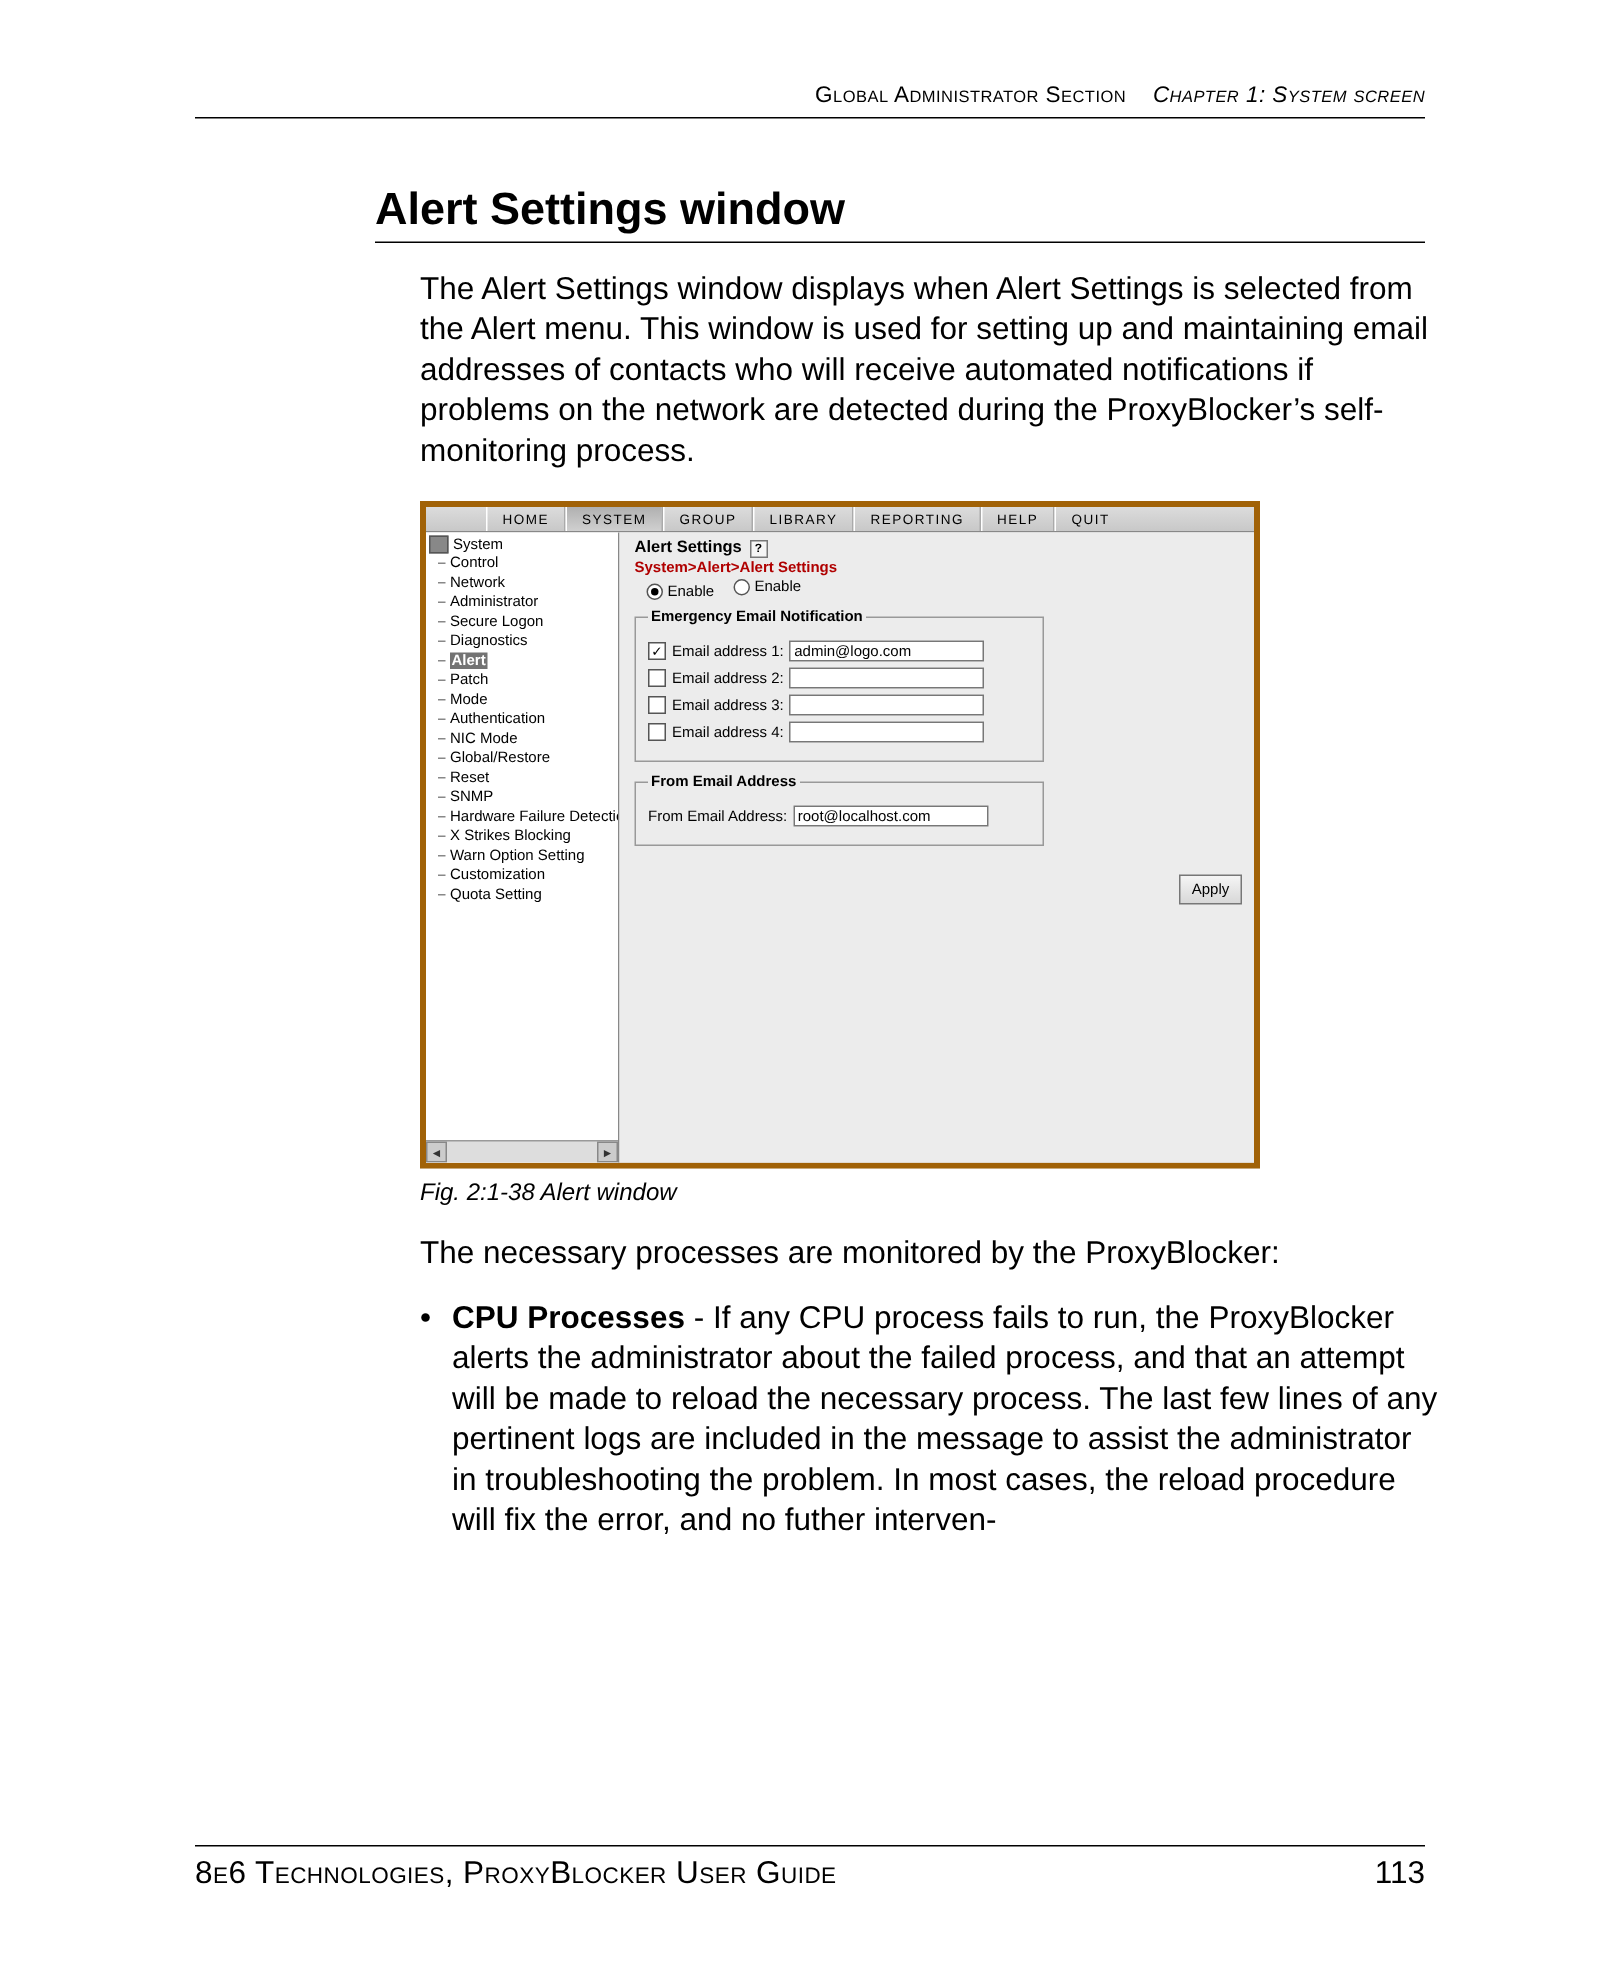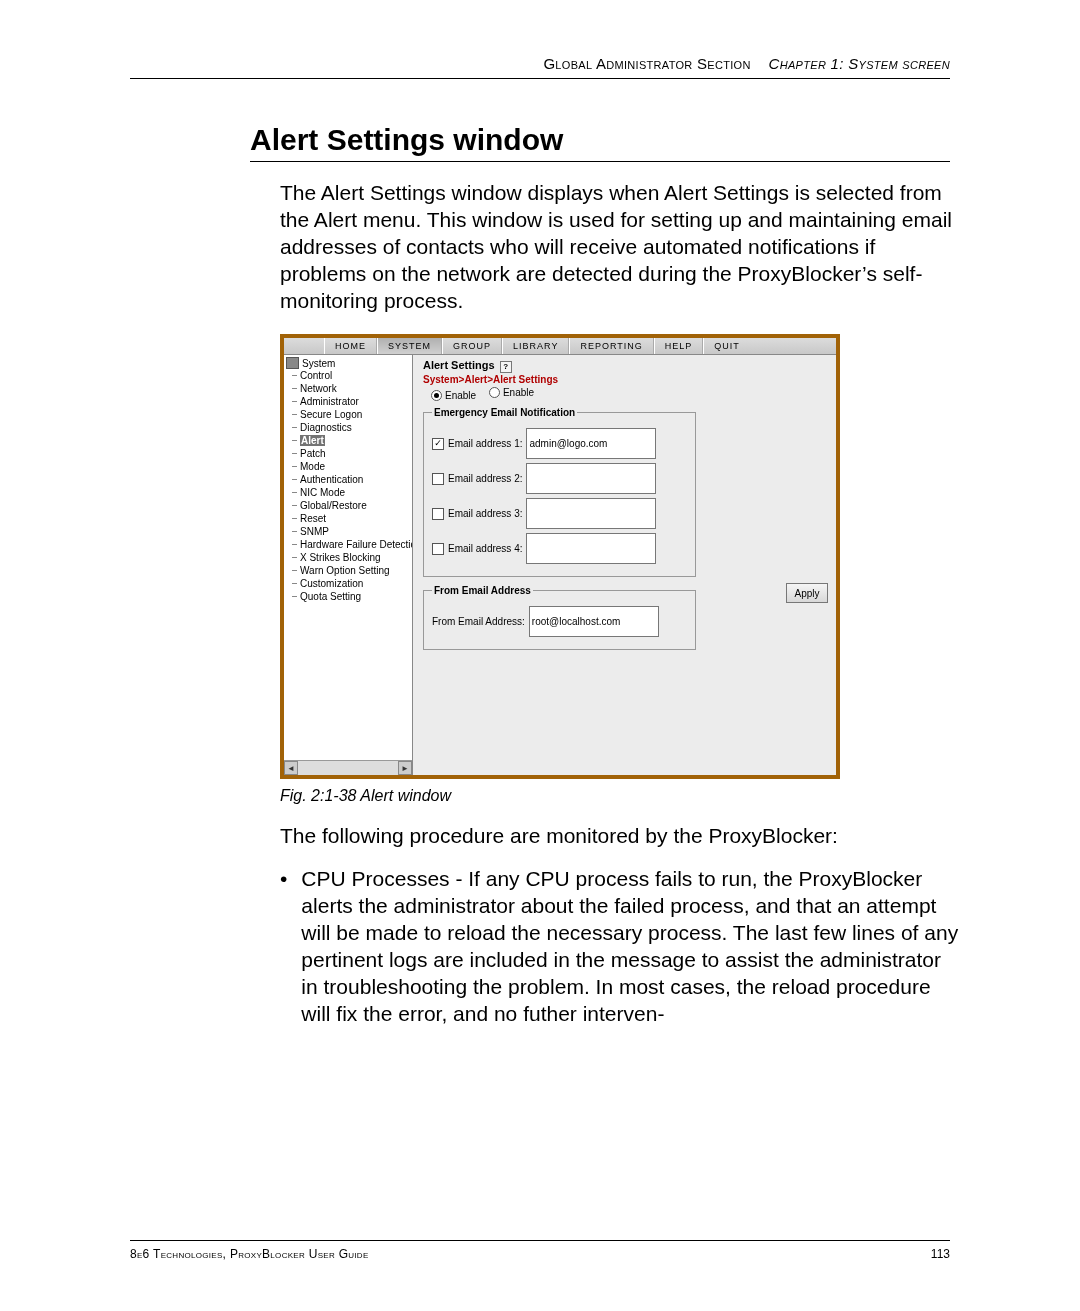--- a/index.html
+++ b/index.html
@@ -48,31 +48,31 @@
   .bullet-block {
     margin: 16px 0 0 150px;
     width: 680px;
     font-size: 21px;
     line-height: 1.28;
     display: flex;
     gap: 14px;
   }
   .bullet-dot { flex: 0 0 auto; }
   .bullet-text { flex: 1; }
-  .bullet-text b { font-weight: normal; }
+  .bullet-text b { font-weight: bold; }
   .footer {
     position: absolute;
     bottom: 50px;
     left: 130px;
     right: 130px;
     border-top: 1.5px solid #000;
     padding-top: 6px;
     display: flex;
     justify-content: space-between;
-    font-size: 12px;
+    font-size: 21px;
   }
   .footer .ft-left { font-variant: small-caps; letter-spacing: 0.3px; }
   .footer .ft-right { }
 
   
   .figure {
     margin: 20px 0 0 150px;
     width: 552px;
     border: 4px solid #a16207;
     background: #e8e8e8;
@@ -187,21 +187,21 @@
   }
   fieldset.grp legend { font-size: 10px; font-weight: bold; padding: 0 2px; }
   .frow { display:flex; align-items:center; gap:4px; margin: 4px 0; font-size:10px; }
   .chk {
     width:10px; height:10px; border:1px solid #555; background:#fff;
     display:inline-flex; align-items:center; justify-content:center;
     font-size:9px; line-height:9px;
   }
   .chk.on::after { content:"✓"; font-size:9px; }
   .tinput {
-    width: 130px; height: 31px;
+    width: 130px; height: 14px;
     border: 1px solid #777;
     background: #fff;
     font-size: 10px;
     padding: 0 2px;
     box-sizing: border-box;
     display:inline-flex; align-items:center;
   }
   .apply-btn {
     position: absolute;
     right: 8px;
@@ -326,21 +326,21 @@
           </div>
         </fieldset>
 
         <div class="apply-btn">Apply</div>
       </div>
     </div>
   </div>
 
   <div class="fig-caption">Fig. 2:1-38  Alert window</div>
 
-  <p class="body-para">The following procedure are monitored by the ProxyBlocker:</p>
+  <p class="body-para">The necessary processes are monitored by the ProxyBlocker:</p>
 
   <div class="bullet-block">
     <div class="bullet-dot">•</div>
     <div class="bullet-text">
       <b>CPU Processes</b><span> - If any CPU process fails to run, the ProxyBlocker alerts the administrator about the failed process, and that an attempt will be made to reload the necessary process. The last few lines of any pertinent logs are included in the message to assist the administrator in troubleshooting the problem. In most cases, the reload procedure will fix the error, and no futher interven-</span>
     </div>
   </div>
 
   <div class="footer">
     <span class="ft-left">8e6 Technologies, ProxyBlocker User Guide</span>

